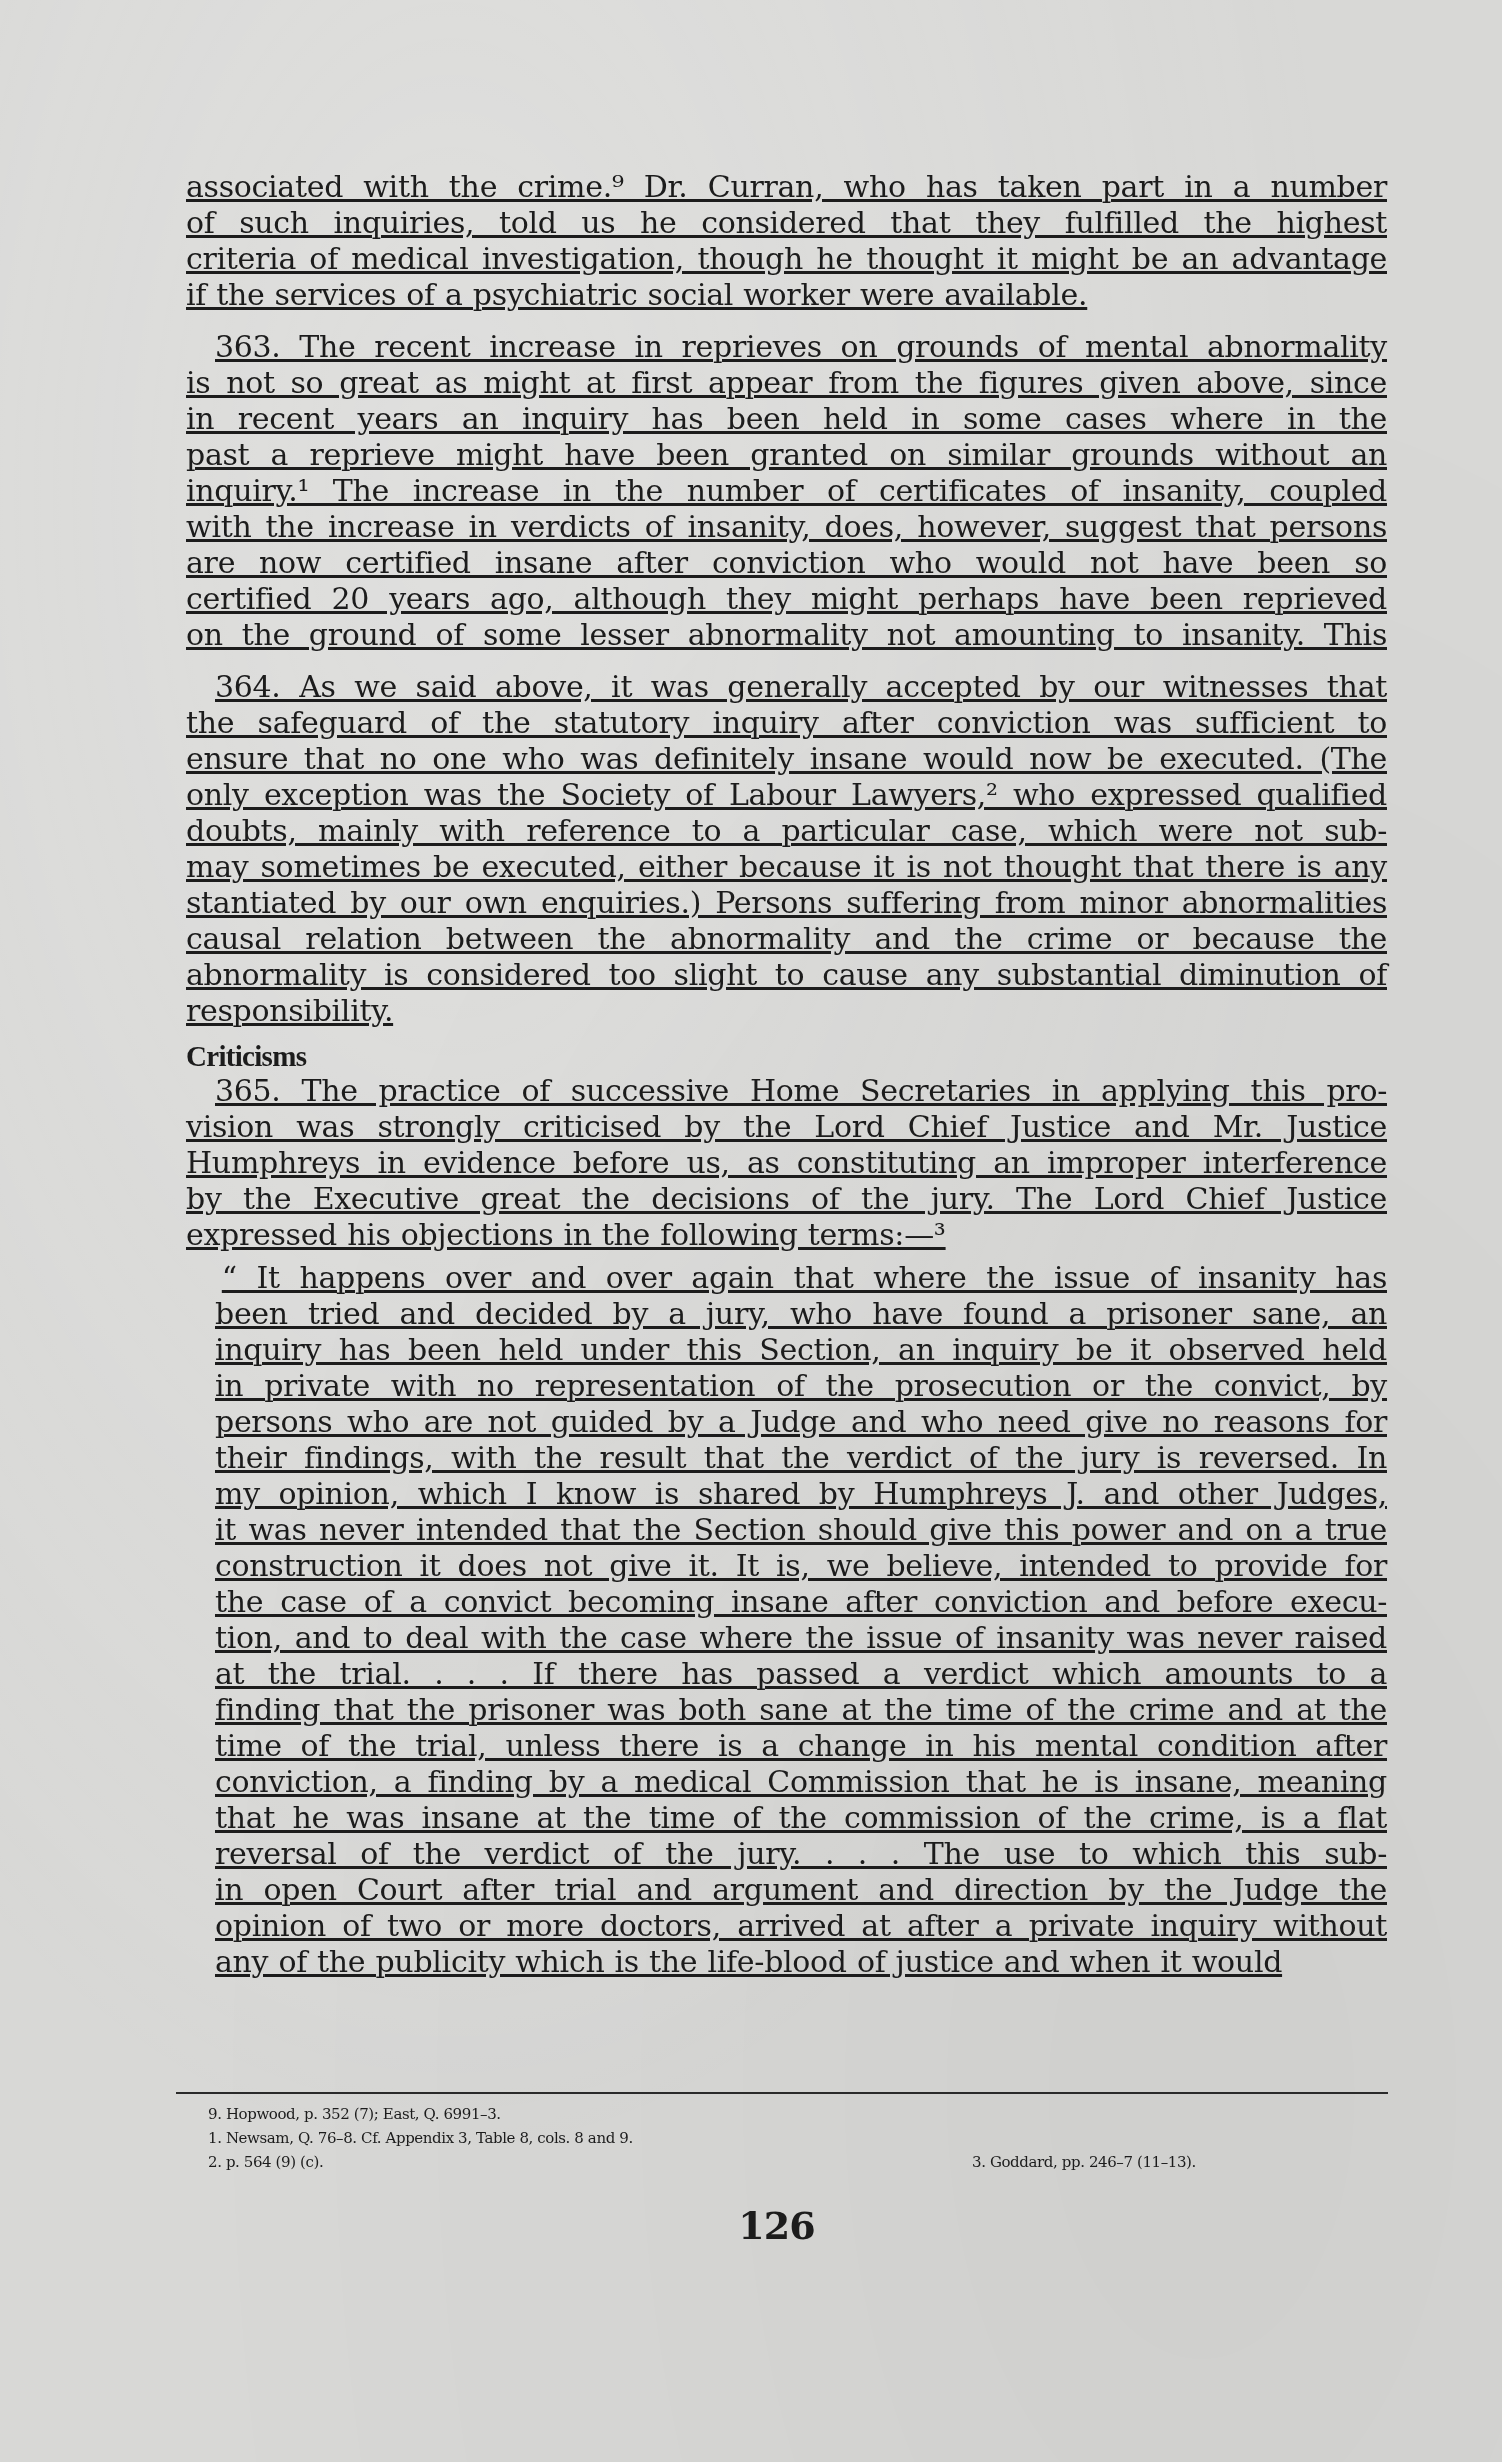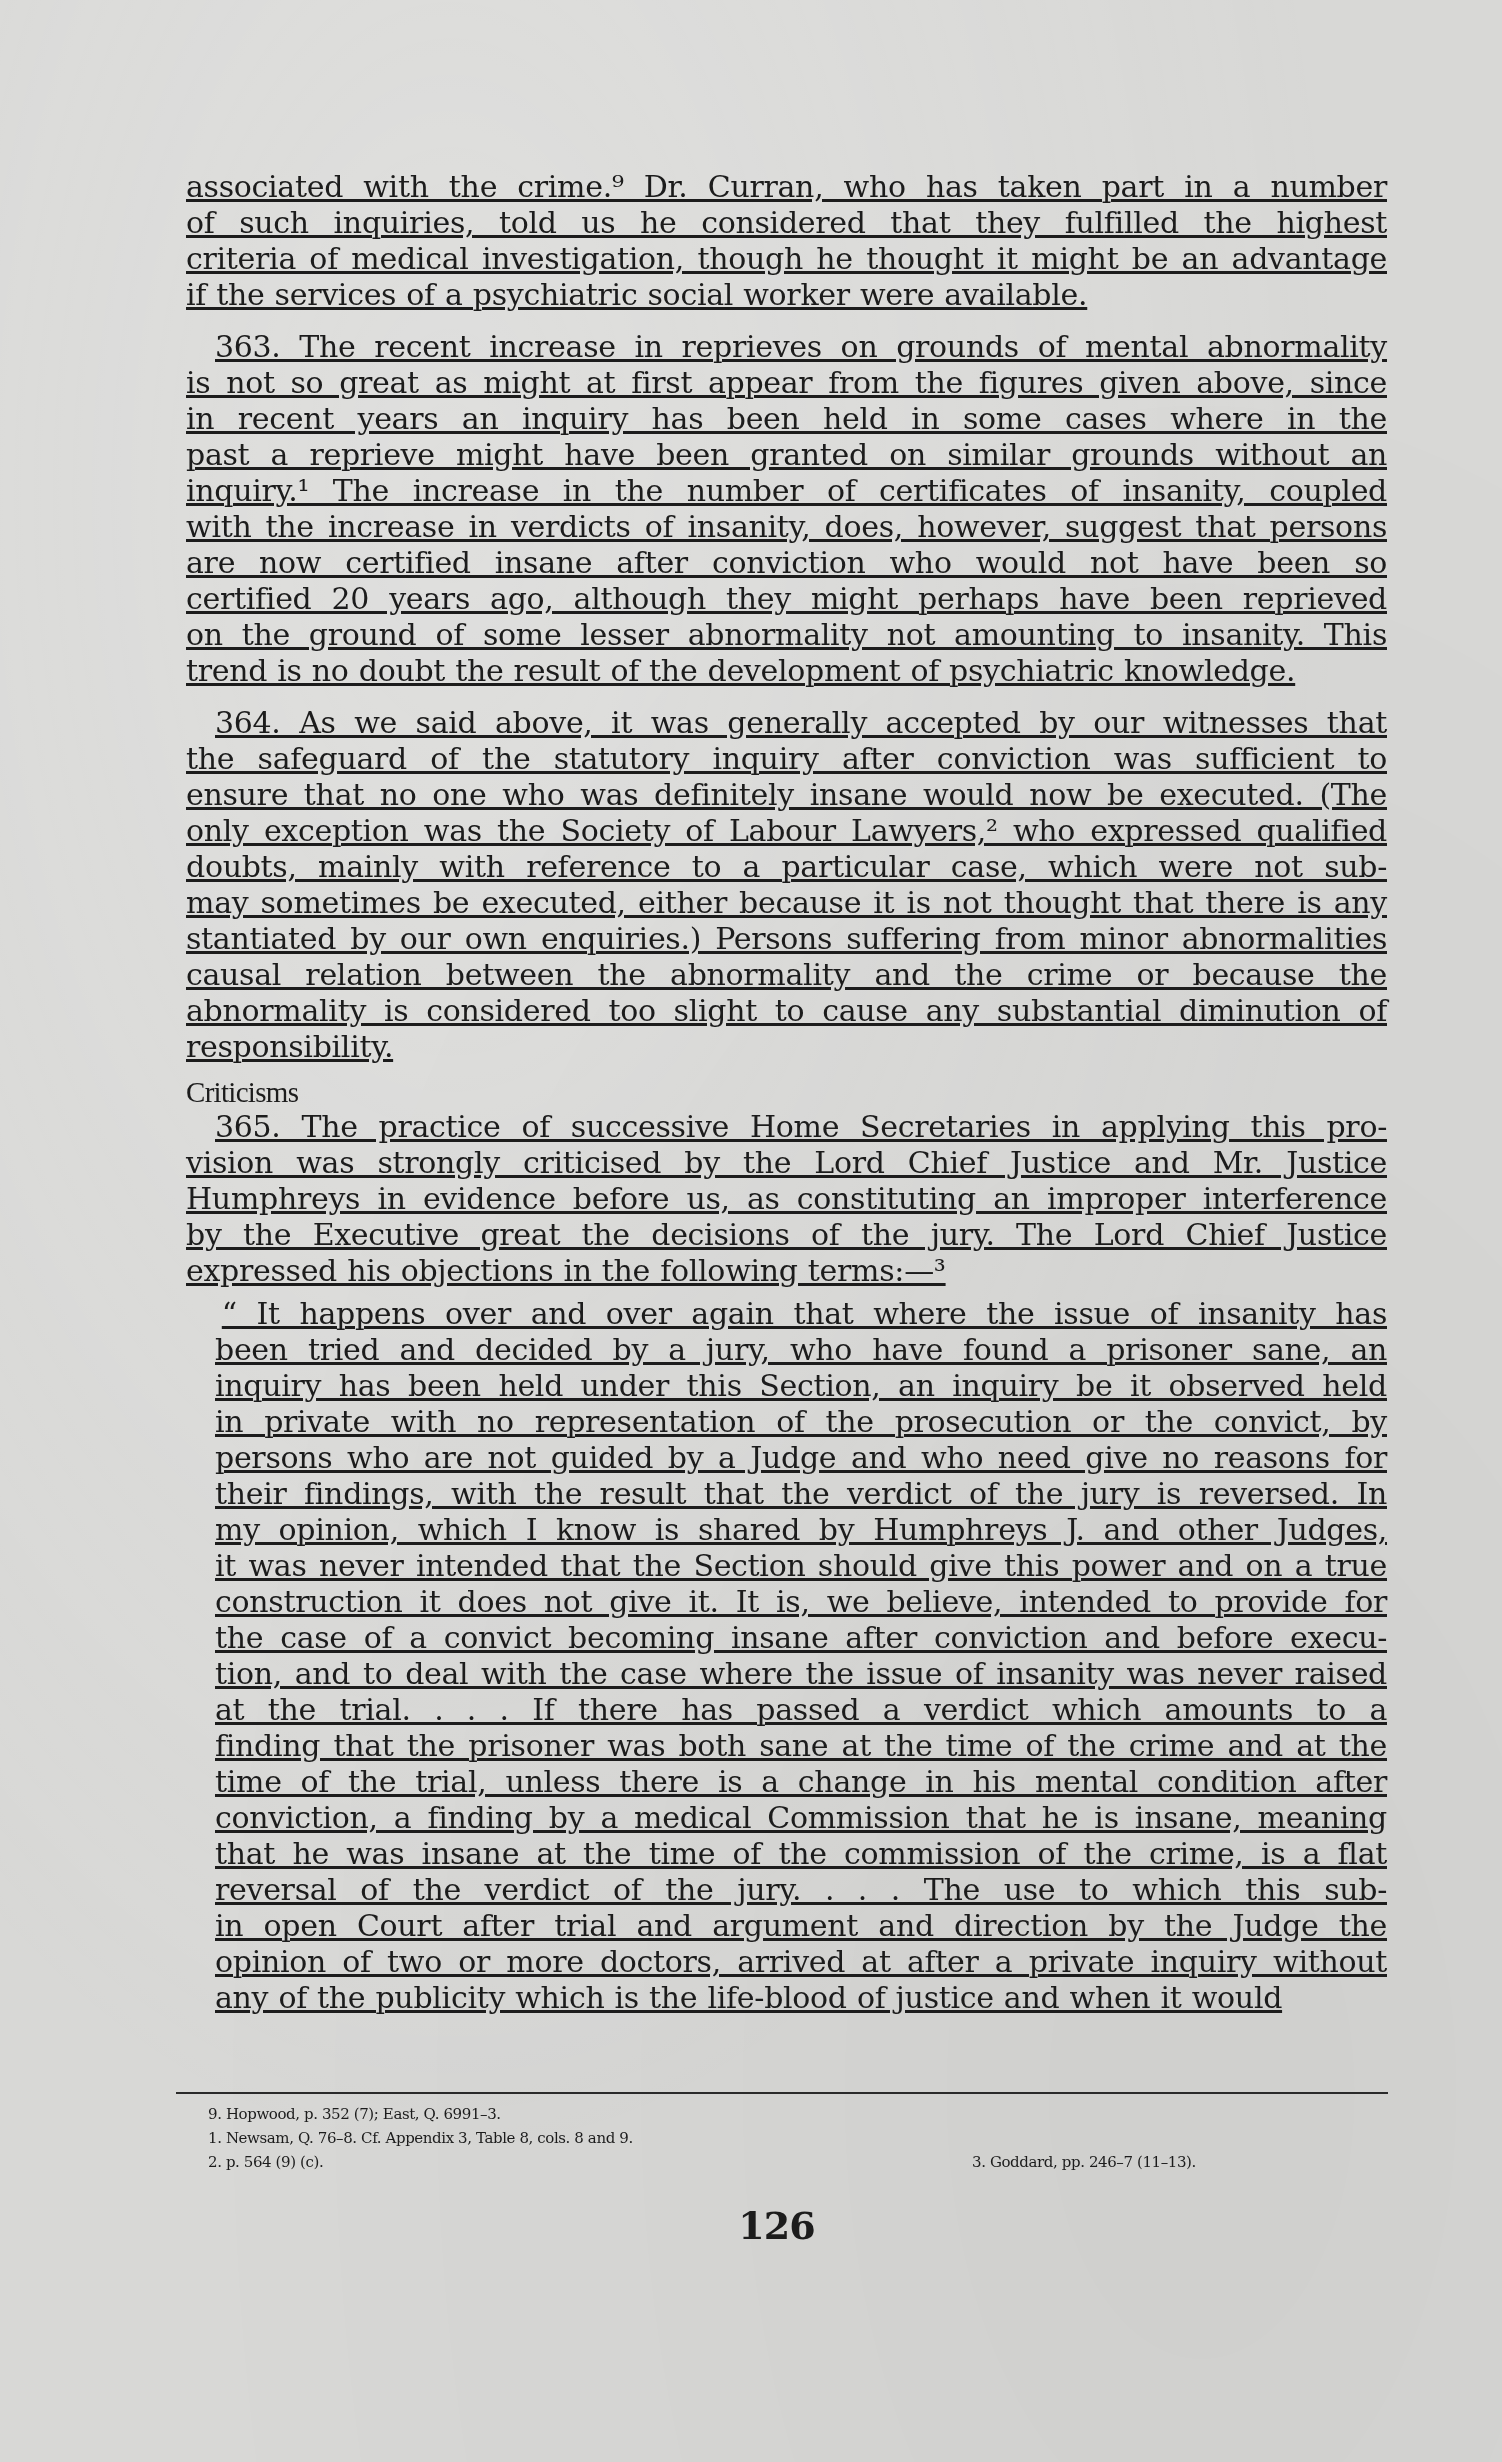--- a/index.html
+++ b/index.html
@@ -18,21 +18,21 @@
   .p {
     font-size: 30px; line-height: 36px;
     text-align: justify; margin: 0;
     letter-spacing: -0.3px; word-spacing: 0.9px;
     hyphens: manual;
     text-decoration: underline;
   }
   .p + .p { margin-top: 16px; }
   .heading {
     font-family: "Liberation Serif", "DejaVu Serif", serif;
-    font-weight: normal; font-size: 29px; line-height: 34px;
+    font-weight: bold; font-size: 29px; line-height: 34px;
     margin: 10.2px 0 0 0; letter-spacing: -0.7px;
   }
   .heading + .p { margin-top: 0; }
   .quote { margin-left: 29px; margin-top: 6.8px !important; }
   .rule {
     position: absolute; left: 176px; top: 2092px; width: 1212px; height: 1.7px;
     background: #2a2a2a;
   }
   .footnotes {
     position: absolute; left: 208px; top: 2102px; width: 1179px;
@@ -62,21 +62,20 @@
   <div class="p lines indent-first">
       <span style="padding-left: 29px;">363. The recent increase in reprieves on grounds of mental abnormality</span>
       <span>is not so great as might at first appear from the figures given above, since</span>
       <span>in recent years an inquiry has been held in some cases where in the</span>
       <span>past a reprieve might have been granted on similar grounds without an</span>
       <span>inquiry.¹ The increase in the number of certificates of insanity, coupled</span>
       <span>with the increase in verdicts of insanity, does, however, suggest that persons</span>
       <span>are now certified insane after conviction who would not have been so</span>
       <span>certified 20 years ago, although they might perhaps have been reprieved</span>
       <span>on the ground of some lesser abnormality not amounting to insanity. This</span>
-      <span class="last">trend is no doubt the result of the development of psychiatric knowledge.</span>
     </div>
   <div class="p lines indent-first">
       <span style="padding-left: 29px;">364. As we said above, it was generally accepted by our witnesses that</span>
       <span>the safeguard of the statutory inquiry after conviction was sufficient to</span>
       <span>ensure that no one who was definitely insane would now be executed. (The</span>
       <span>only exception was the Society of Labour Lawyers,² who expressed qualified</span>
       <span>doubts, mainly with reference to a particular case, which were not sub-</span>
       <span>may sometimes be executed, either because it is not thought that there is any</span>
       <span>stantiated by our own enquiries.) Persons suffering from minor abnormalities</span>
       <span>causal relation between the abnormality and the crime or because the</span>

